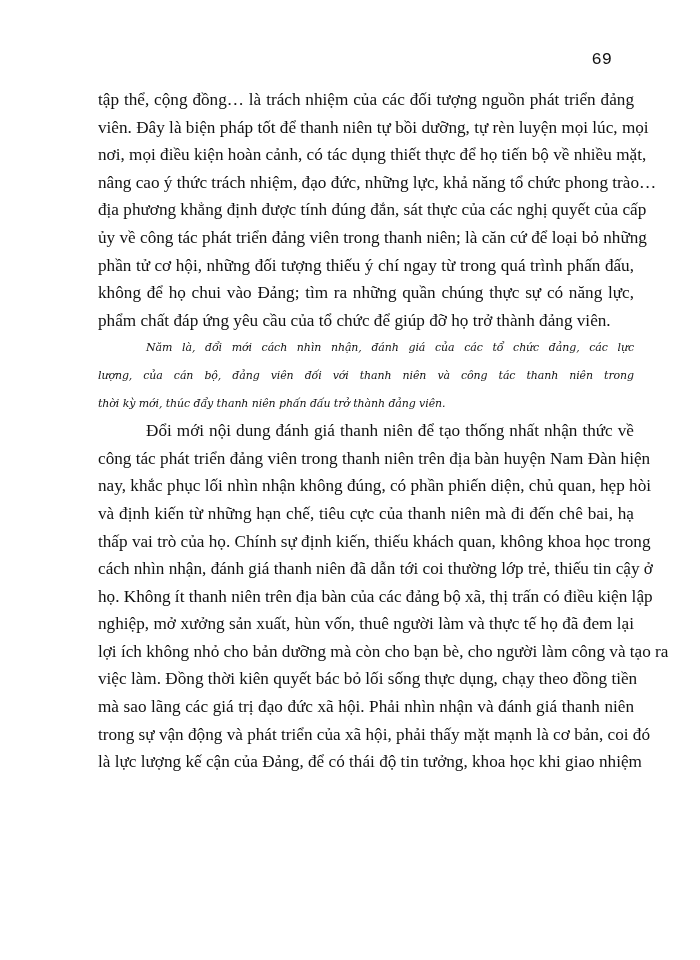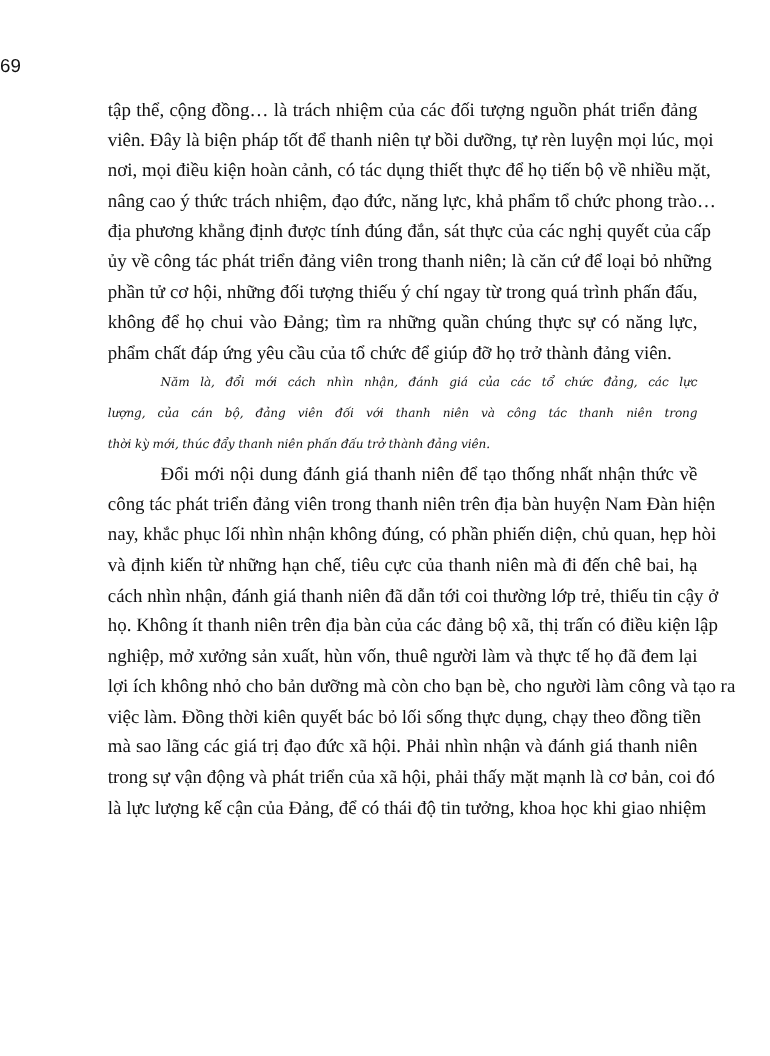--- a/index.html
+++ b/index.html
@@ -1,21 +1,21 @@
 <!DOCTYPE html>
 <html><head>
 <meta charset="utf-8">
 <style>
   html, body { margin: 0; padding: 0; background: #ffffff; }
   body { width: 700px; height: 960px; position: relative; overflow: hidden; }
   .page { position: absolute; left: 0; top: 0; width: 700px; height: 960px; background: #fff; }
   .page-number {
     position: absolute; left: 0; width: 612px; top: 50px;
-    text-align: left;
-    font-family: Liberation Sans, sans-serif; font-size: 17px; color: #111;
+    text-align: right;
+    font-family: Liberation Mono, monospace; font-size: 17px; color: #111;
   }
   .body-text {
     position: absolute; left: 98px; top: 86px; width: 536px;
     font-family: "Liberation Serif", serif; font-size: 17.2px; color: #111;
     line-height: 27.6px;
   }
   .line {
     display: block; height: 27.6px; white-space: nowrap;
     text-align: justify; text-align-last: justify;
   }
@@ -27,39 +27,40 @@
 <body>
 
 <div class="page">
   <div class="page-number">69</div>
 
   <div class="body-text">
     <div>
       <span class="line">tập thể, cộng đồng… là trách nhiệm  của các đối tượng nguồn phát triển đảng</span>
       <span class="line">viên. Đây là biện pháp tốt để thanh niên tự bồi dưỡng, tự rèn luyện mọi lúc, mọi</span>
       <span class="line">nơi, mọi điều kiện hoàn cảnh, có tác dụng thiết thực để họ tiến bộ về nhiều mặt,</span>
-      <span class="line">nâng cao ý thức trách nhiệm, đạo đức, năng lực, khả phẩm tổ chức phong trào…</span>
+      <span class="line">nâng cao ý thức trách nhiệm, đạo đức, những lực, khả năng tổ chức phong trào…</span>
       <span class="line">địa phương khẳng định được tính đúng đắn, sát thực của các nghị quyết của cấp</span>
       <span class="line">ủy về công tác phát triển đảng viên trong thanh niên; là căn cứ để loại bỏ những</span>
       <span class="line">phần tử cơ hội, những đối tượng thiếu ý chí ngay từ trong quá trình phấn đấu,</span>
       <span class="line">không để họ chui vào Đảng; tìm ra những quần chúng thực sự có năng lực,</span>
       <span class="line last">phẩm chất đáp ứng yêu cầu của tổ chức để giúp đỡ họ trở thành đảng viên.</span>
     </div>
 
     <div class="italic">
       <span class="line indent">Năm là, đổi mới cách nhìn nhận, đánh giá của các tổ chức đảng, các lực</span>
       <span class="line">lượng, của cán bộ, đảng viên đối với thanh niên và công tác thanh niên trong</span>
       <span class="line last">thời kỳ mới, thúc đẩy thanh niên phấn đấu trở thành đảng viên.</span>
     </div>
 
     <div>
       <span class="line indent">Đổi mới nội dung đánh giá thanh niên để tạo thống nhất nhận thức về</span>
       <span class="line">công tác phát triển đảng viên trong thanh niên trên địa bàn huyện Nam Đàn hiện</span>
       <span class="line">nay, khắc phục lối nhìn nhận không đúng, có phần phiến diện, chủ quan, hẹp hòi</span>
       <span class="line">và định kiến từ những hạn chế, tiêu cực của thanh niên mà đi đến chê bai, hạ</span>
+      <span class="line">thấp vai trò của họ. Chính sự định kiến, thiếu khách quan, không khoa học trong</span>
       <span class="line">cách nhìn nhận, đánh giá thanh niên đã dẫn tới coi thường lớp trẻ, thiếu tin cậy ở</span>
       <span class="line">họ. Không ít thanh niên trên địa bàn của các đảng bộ xã, thị trấn có điều kiện lập</span>
       <span class="line">nghiệp, mở xưởng sản xuất, hùn vốn, thuê người làm và thực tế họ đã đem lại</span>
       <span class="line">lợi ích không nhỏ cho bản dưỡng mà còn cho bạn bè, cho người làm công và tạo ra</span>
       <span class="line">việc làm. Đồng thời kiên quyết bác bỏ lối sống thực dụng, chạy theo đồng tiền</span>
       <span class="line">mà sao lãng các giá trị đạo đức xã hội. Phải nhìn nhận và đánh giá thanh niên</span>
       <span class="line">trong sự vận động và phát triển của xã hội, phải thấy mặt mạnh là cơ bản, coi đó</span>
       <span class="line">là lực lượng kế cận của Đảng, để có thái độ tin tưởng, khoa học khi giao nhiệm</span>
     </div>
   </div>

